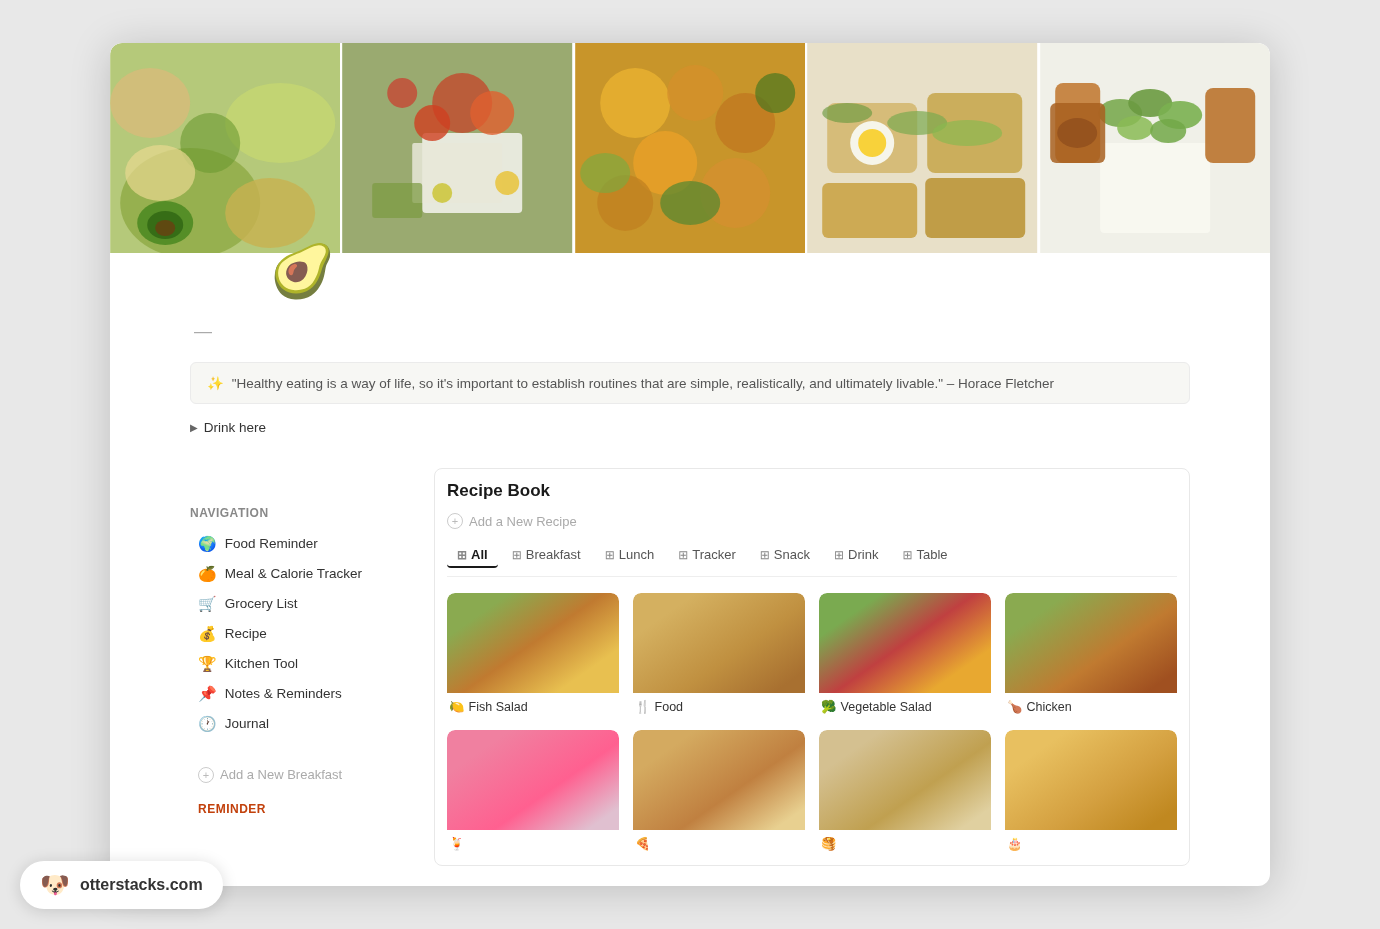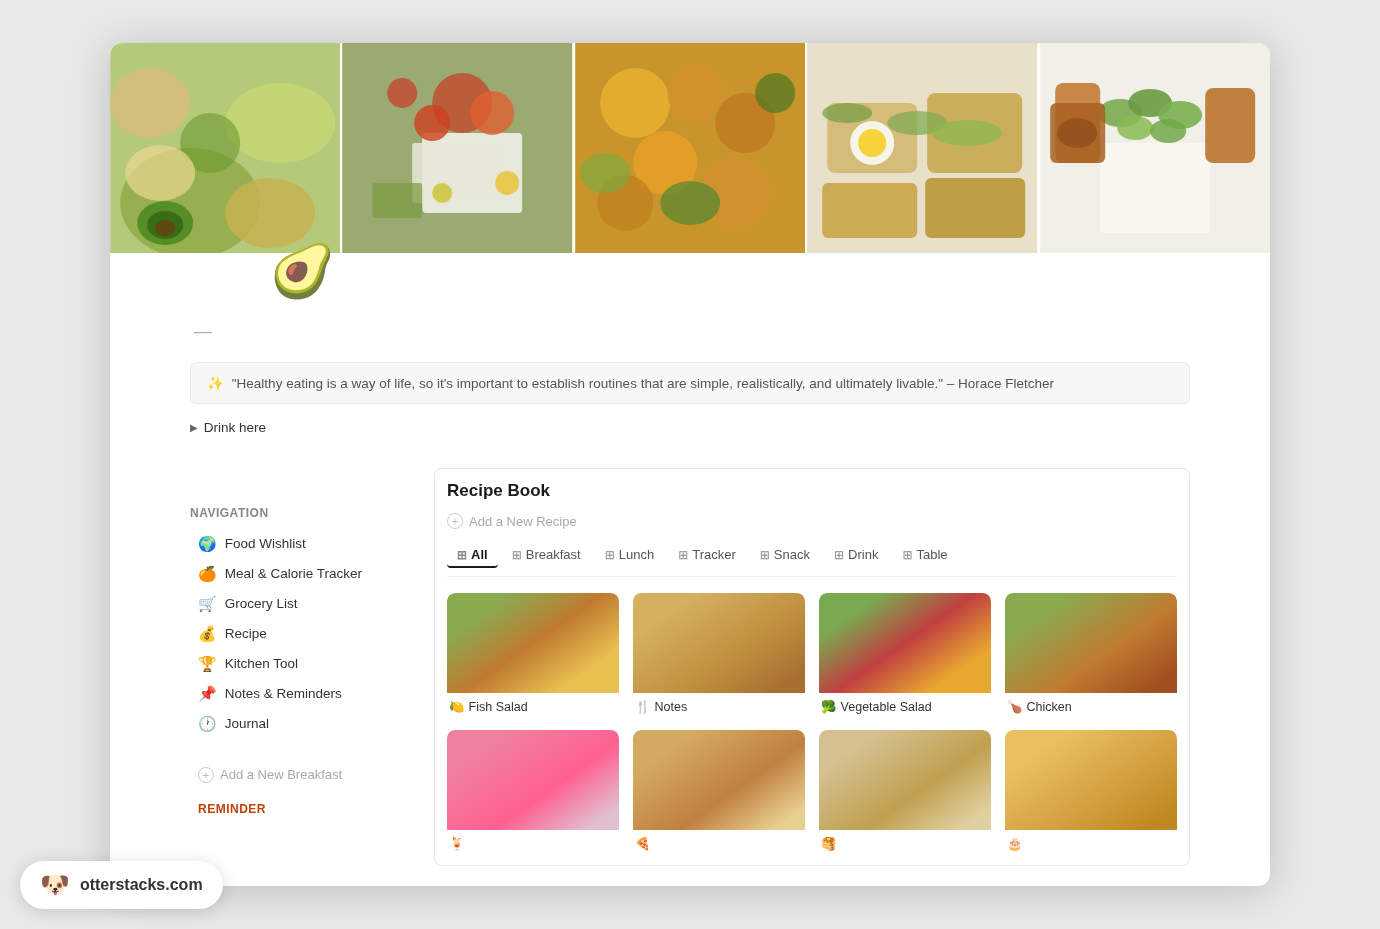--- a/index.html
+++ b/index.html
@@ -410,21 +410,21 @@
     </div>
 
     <div class="two-col">
 
       <div class="sidebar">
         <div class="sidebar-section-title">Navigation</div>
         <div class="sidebar-nav">
 
         <div class="nav-item">
               <span class="nav-emoji">🌍</span>
-              <span>Food Wishlist</span>
+              <span>Food Reminder</span>
             </div>
             <div class="nav-item">
               <span class="nav-emoji">🍊</span>
               <span>Meal &amp; Calorie Tracker</span>
             </div>
             <div class="nav-item">
               <span class="nav-emoji">🛒</span>
               <span>Grocery List</span>
             </div>
             <div class="nav-item">
@@ -497,21 +497,21 @@
     <div class="food-img fish-salad-bg"></div>
     <div class="recipe-card-label">
       <span>🍋</span>
       <span>Fish Salad</span>
     </div>
   </div>
             <div class="recipe-card">
     <div class="food-img pasta-bg"></div>
     <div class="recipe-card-label">
       <span>🍴</span>
-      <span>Notes</span>
+      <span>Food</span>
     </div>
   </div>
             <div class="recipe-card">
     <div class="food-img veggie-salad-bg"></div>
     <div class="recipe-card-label">
       <span>🥦</span>
       <span>Vegetable Salad</span>
     </div>
   </div>
             <div class="recipe-card">

